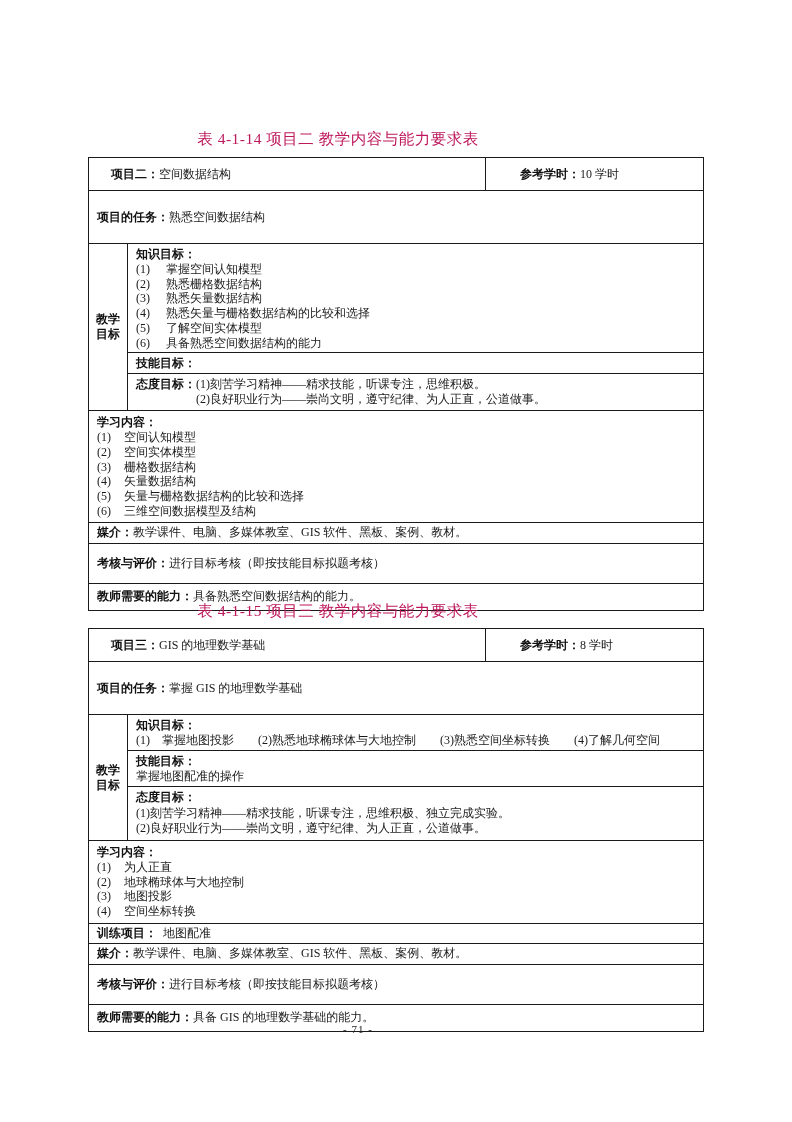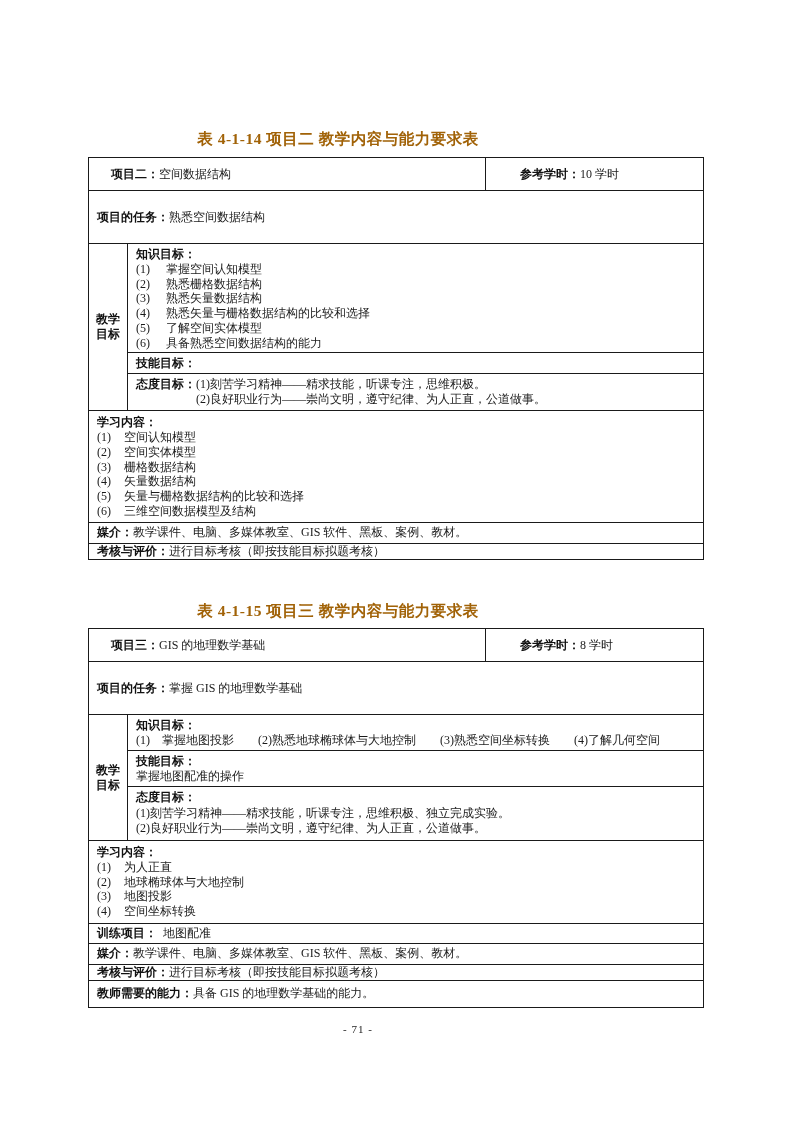--- a/index.html
+++ b/index.html
@@ -4,21 +4,21 @@
 <style>
   * { margin:0; padding:0; box-sizing:border-box; }
   html,body { background:#ffffff; }
   body {
     width:792px; height:1122px; position:relative; overflow:hidden;
     font-family:"Liberation Serif","DejaVu Serif",serif;
     color:#1a1a1a; font-size:12px;
   }
   .doc-title {
     position:absolute; left:0; width:676px; text-align:center;
-    font-size:15.5px; font-weight:bold; letter-spacing:0.5px; color:#a16207;
+    font-size:15.5px; font-weight:normal; letter-spacing:0.5px; color:#be185d;
   }
   .title-1 { top:129px; }
   .title-2 { top:601px; }
   .tbl {
     position:absolute; left:88px; width:616px;
     border:1.6px solid #1a1a1a; background:#fff;
   }
   .tbl-1 { top:157px; }
   .tbl-2 { top:628px; }
   .row { border-top:1px solid #1a1a1a; }
@@ -43,21 +43,21 @@
   .li .num { width:30px; flex:none; }
   .learn-row { padding:3px 8px 4px 8px; }
   .learn-row .li .num { width:27px; }
   .attitude-inline { display:flex; line-height:15.2px; padding:1px 0; }
   .attitude-inline .alabel { flex:none; }
   .attitude-lines2 { line-height:15.2px; padding:1px 0 2px 0; }
   .kline { line-height:15px; }
   .skill-text, .att-line { line-height:15px; }
   .single-row { padding:3px 8px; line-height:15.5px; }
   .media-row { padding:2px 8px; }
-  .assess-row { padding:0 8px; }
+  .assess-row { padding:12px 8px; }
   .teacher-row { padding:5px 8px; }
   .training-row { padding:2px 8px; }
   .train-gap { display:inline-block; width:6px; }
   .page-footer {
     position:absolute; top:1023px; left:0; width:716px; text-align:center;
     font-size:11px; color:#222; letter-spacing:1px;
   }
 </style>
 </head>
 <body>
@@ -153,20 +153,23 @@
         <span>三维空间数据模型及结构</span>
       </div>
   </div>
 
   <div class="row single-row media-row">
     <span class="b">媒介：</span><span>教学课件、电脑、多媒体教室、GIS 软件、黑板、案例、教材。</span>
   </div>
   <div class="row single-row assess-row">
     <span class="b">考核与评价：</span><span>进行目标考核（即按技能目标拟题考核）</span>
   </div>
+  <div class="row single-row teacher-row">
+    <span class="b">教师需要的能力：</span><span>具备熟悉空间数据结构的能力。</span>
+  </div>
 </div>
 
 <div class="doc-title title-2">表 4-1-15 项目三 教学内容与能力要求表</div>
 
 <div class="tbl tbl-2">
   <div class="row head-row">
     <div class="head-cell-l">
       <span class="b">项目三：</span><span>GIS 的地理数学基础</span>
     </div>
     <div class="head-cell-r">

